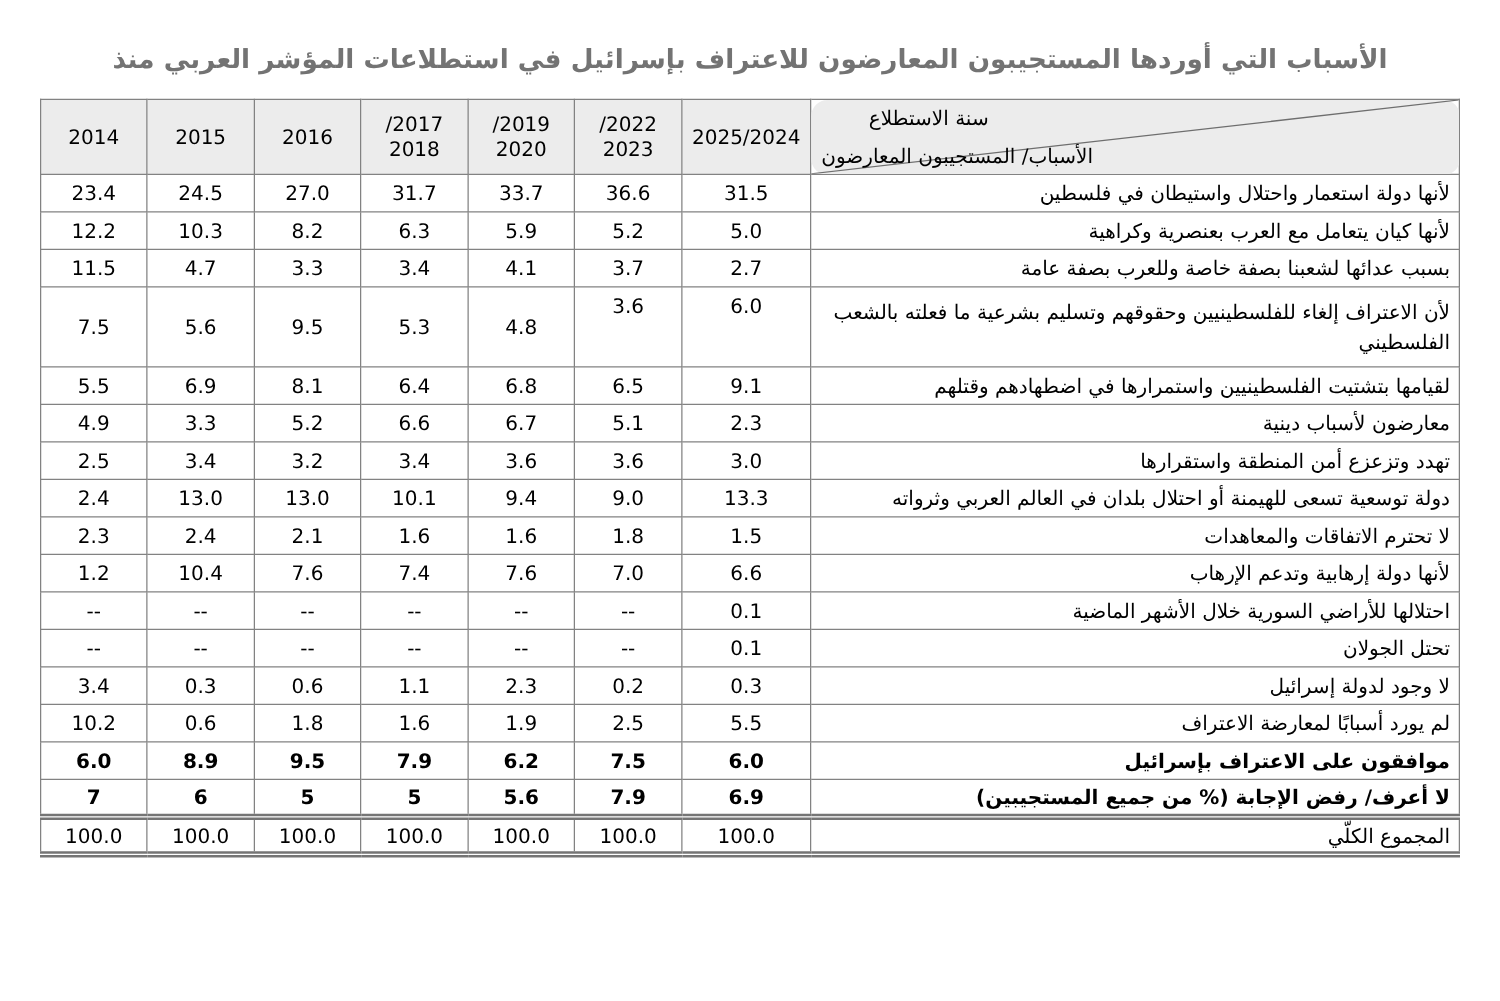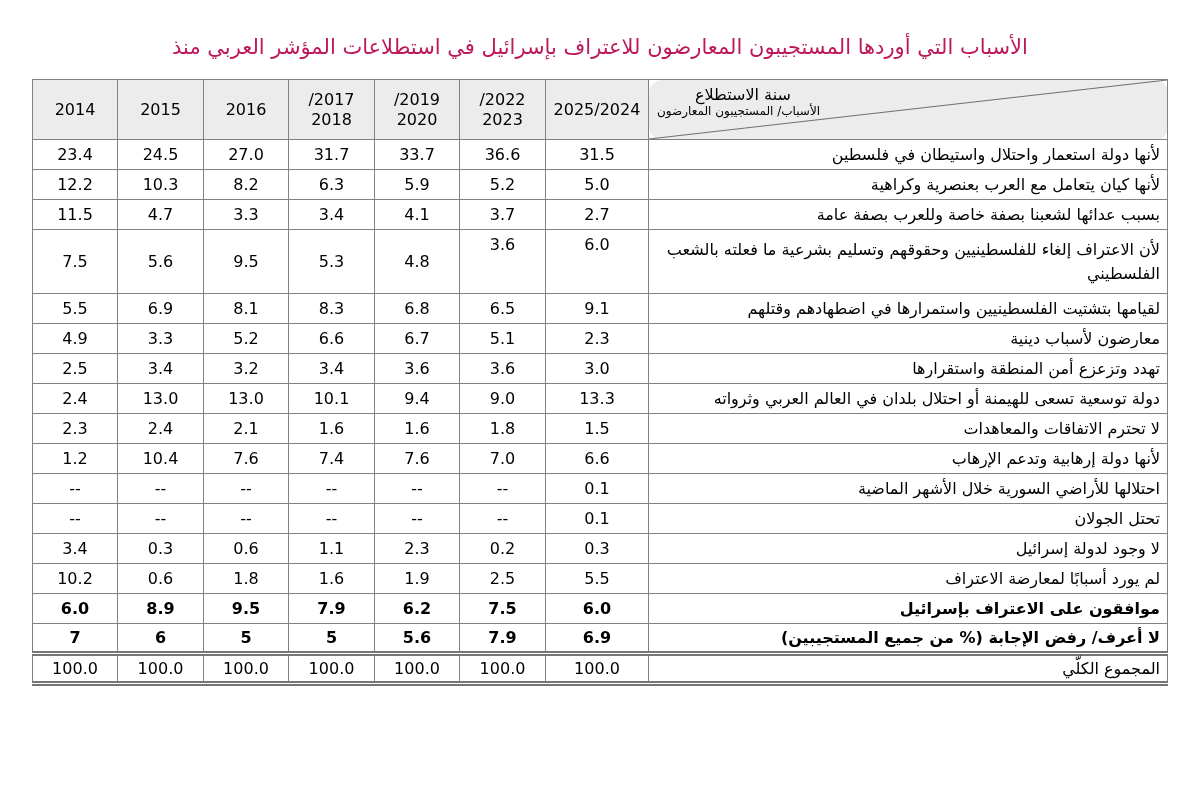--- a/index.html
+++ b/index.html
@@ -12,25 +12,25 @@
     position: relative;
     width: 1200px;
     height: 801px;
     background: #ffffff;
     overflow: hidden;
   }
   .title-wrap { padding-top: 22px; }
   .title-line {
     direction: rtl;
     text-align: center;
-    font-weight: normal;
+    font-weight: bold;
     font-size: 21px;
     height: 51px;
     line-height: 51px;
-    color: #be185d;
+    color: #737373;
   }
   table.survey {
     border-collapse: collapse;
     table-layout: fixed;
     width: 1135px;
     margin-left: 32px;
     margin-top: 6px;
     background: #fff;
   }
   table.survey th, table.survey td {
@@ -51,22 +51,22 @@
     position: relative;
     padding: 0;
     border-radius: 13px;
   }
   th.corner-th svg { position: absolute; inset: 0; width: 100%; height: 100%; display: block; }
   .corner-top {
     position: absolute; top: 5px; left: 46px;
     direction: rtl; font-weight: normal; font-size: 16px;
   }
   .corner-bottom {
-    position: absolute; bottom: 21px; left: 8px;
-    direction: rtl; font-weight: normal; font-size: 12px;
+    position: absolute; bottom: 5px; left: 8px;
+    direction: rtl; font-weight: normal; font-size: 16px;
   }
   td.num-cell { text-align: center; height: 30px; }
   td.label-cell {
     direction: rtl;
     text-align: right;
     padding-right: 7px;
     padding-left: 4px;
     font-size: 15px;
     line-height: 1.45;
     margin-top: 35px;
@@ -157,21 +157,21 @@
           <td class="num-cell">5.3</td>
           <td class="num-cell">4.8</td>
           <td class="num-cell">3.6</td>
           <td class="num-cell">6.0</td>
           <td class="label-cell">لأن الاعتراف إلغاء للفلسطينيين وحقوقهم وتسليم بشرعية ما فعلته بالشعب الفلسطيني</td>
         </tr>
         <tr>
           <td class="num-cell">5.5</td>
           <td class="num-cell">6.9</td>
           <td class="num-cell">8.1</td>
-          <td class="num-cell">8.3</td>
+          <td class="num-cell">6.4</td>
           <td class="num-cell">6.8</td>
           <td class="num-cell">6.5</td>
           <td class="num-cell">9.1</td>
           <td class="label-cell">لقيامها بتشتيت الفلسطينيين واستمرارها في اضطهادهم وقتلهم</td>
         </tr>
         <tr>
           <td class="num-cell">4.9</td>
           <td class="num-cell">3.3</td>
           <td class="num-cell">5.2</td>
           <td class="num-cell">6.6</td>

